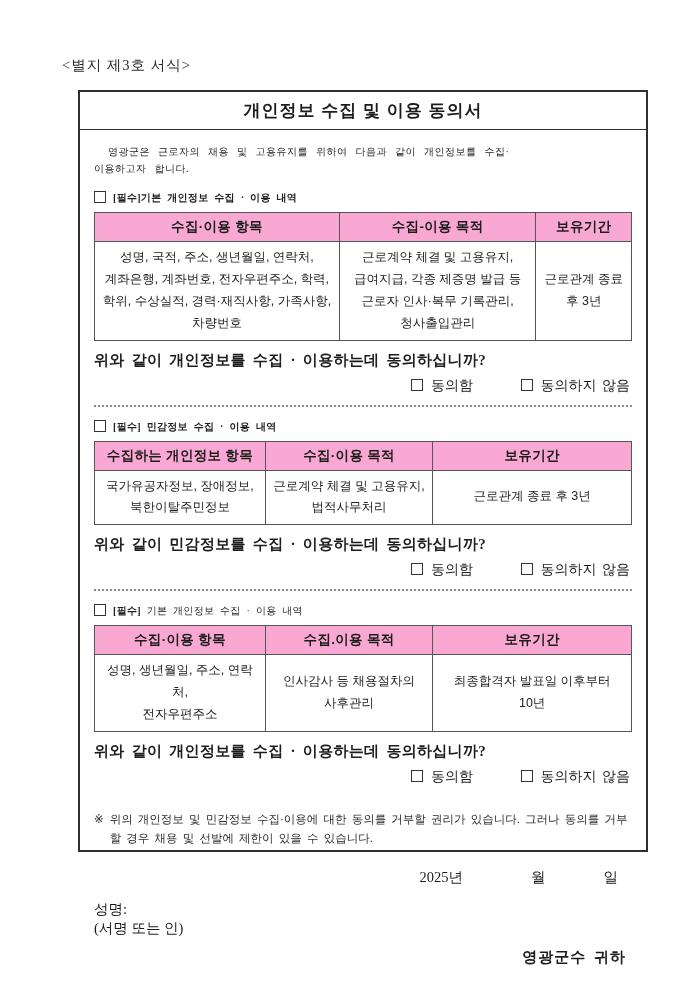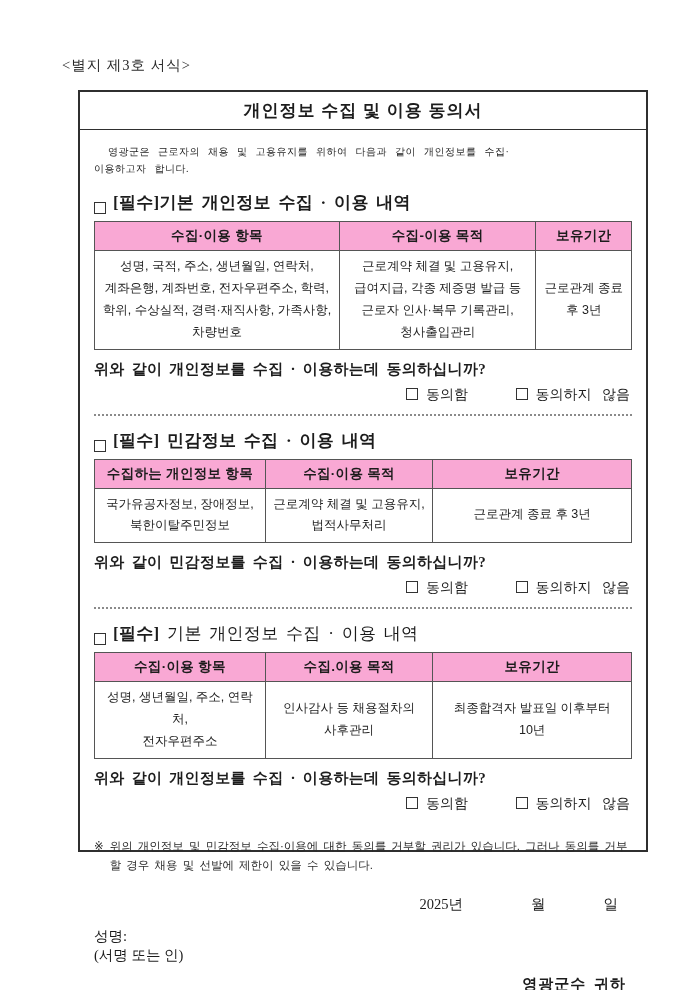--- a/index.html
+++ b/index.html
@@ -15,41 +15,41 @@
 
   .doc-title { text-align:center; font-family:"Liberation Sans","DejaVu Sans",sans-serif;
                font-weight:bold; font-size:17px; letter-spacing:1px;
                padding:7px 0 7px 0; border-bottom:1.5px solid #2f2f2f; }
 
   .doc-body { padding:10px 14px 0 14px; }
 
   .intro { font-size:10px; line-height:1.7; word-spacing:5px; letter-spacing:0.5px;
            white-space:pre-line; text-indent:14px; margin:3px 0 14px 0; }
 
-  .sec-head { display:flex; align-items:flex-end; font-size:17px; margin:0 0 7px 0;
+  .sec-head { display:flex; align-items:flex-start; font-size:10px; margin:0 0 7px 0;
               word-spacing:3px; letter-spacing:0.3px; }
   .sec-head .strong { font-weight:bold; }
   .sec-head .normal { font-weight:normal; white-space:pre; }
 
   .cb { display:inline-block; width:12px; height:12px; border:1.2px solid #333;
         background:#fff; vertical-align:-1px; }
   .sec-head .cb { margin-right:7px; flex:0 0 auto; }
 
   table { width:100%; border-collapse:collapse; table-layout:fixed; margin-bottom:10px;
           font-family:"Liberation Sans","DejaVu Sans",sans-serif; }
   th { background:#f9a8d4; font-size:13.5px; font-weight:bold; letter-spacing:0.3px;
        border:1px solid #555; padding:5px 2px; }
   td { border:1px solid #555; font-size:12.5px; line-height:1.75; text-align:center;
        vertical-align:middle; padding:5px 4px; white-space:pre-line; color:#222; }
 
   .consent-q { font-size:15px; font-weight:bold; word-spacing:3px; letter-spacing:0.3px;
                margin:2px 0 7px 0; }
   .consent-opts { text-align:right; font-size:14px; padding-right:2px; margin-bottom:6px;
                   word-spacing:2px; }
-  .consent-opts .opt { white-space:nowrap;font-family:Liberation Mono, monospace; }
+  .consent-opts .opt { white-space:nowrap; }
   .consent-opts .opt + .opt { margin-left:42px; }
   .consent-opts .cb { margin-right:8px; }
 
   .dotted { border-top:2px dotted #8a8a8a; margin:10px 0 13px 0; height:0; }
 
   .footnote { display:flex; font-family:"Liberation Sans","DejaVu Sans",sans-serif;
               font-size:11.5px; line-height:1.65; color:#2a2a2a; margin-top:24px;
               word-spacing:2px; }
   .footnote .marker { flex:0 0 auto; margin-right:6px; }
 

